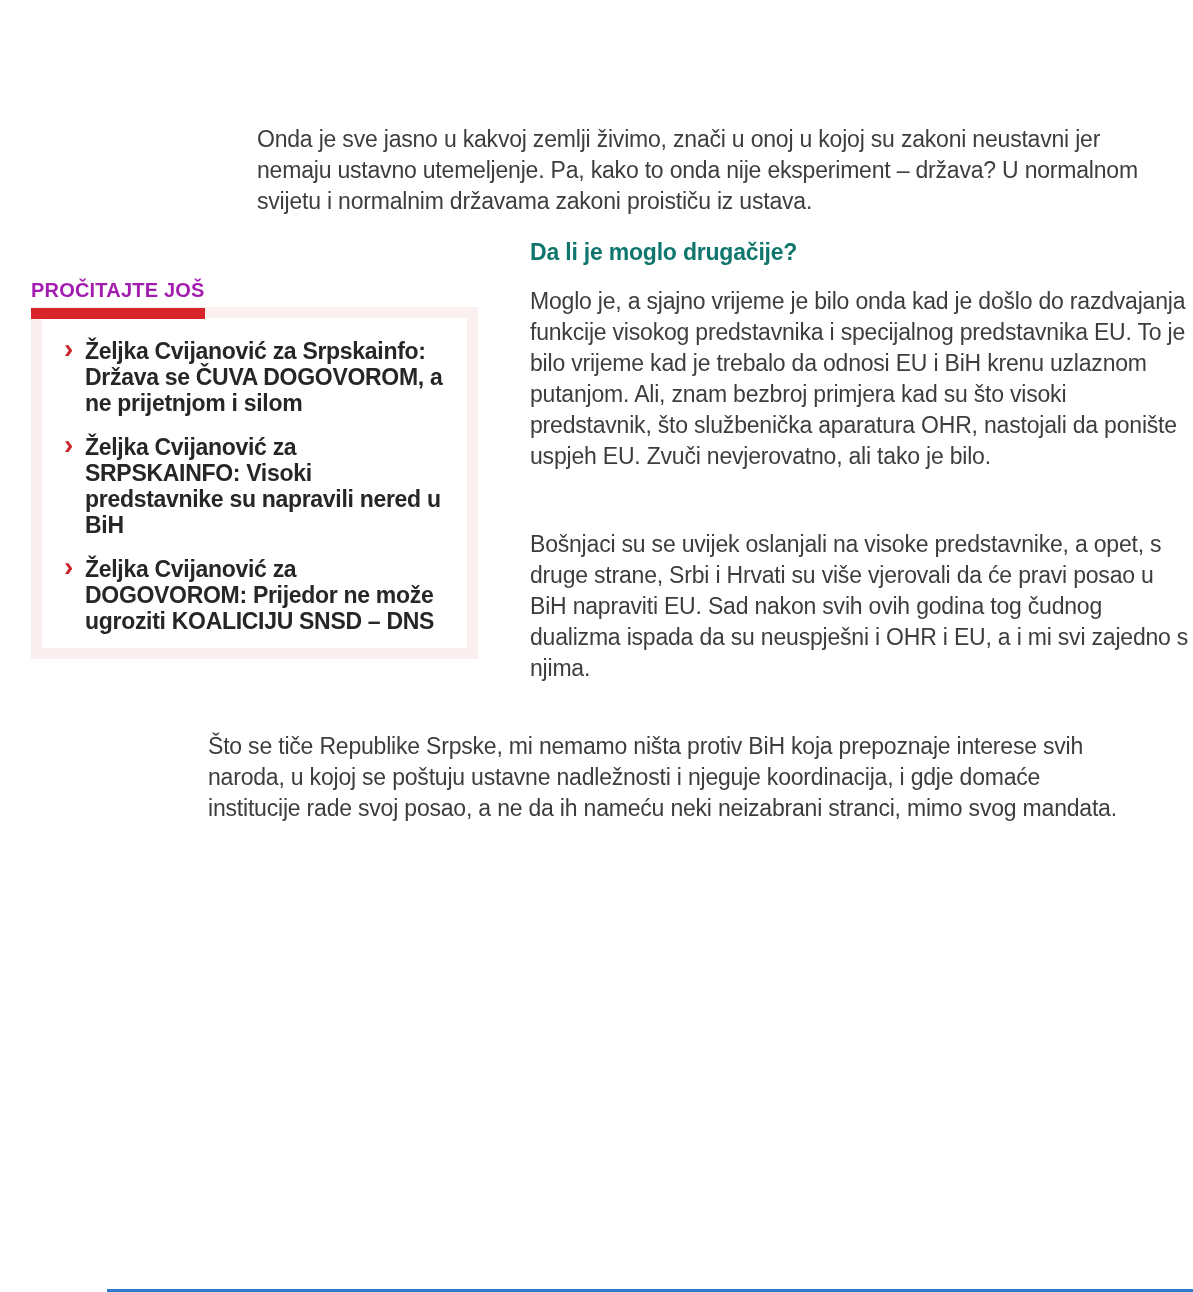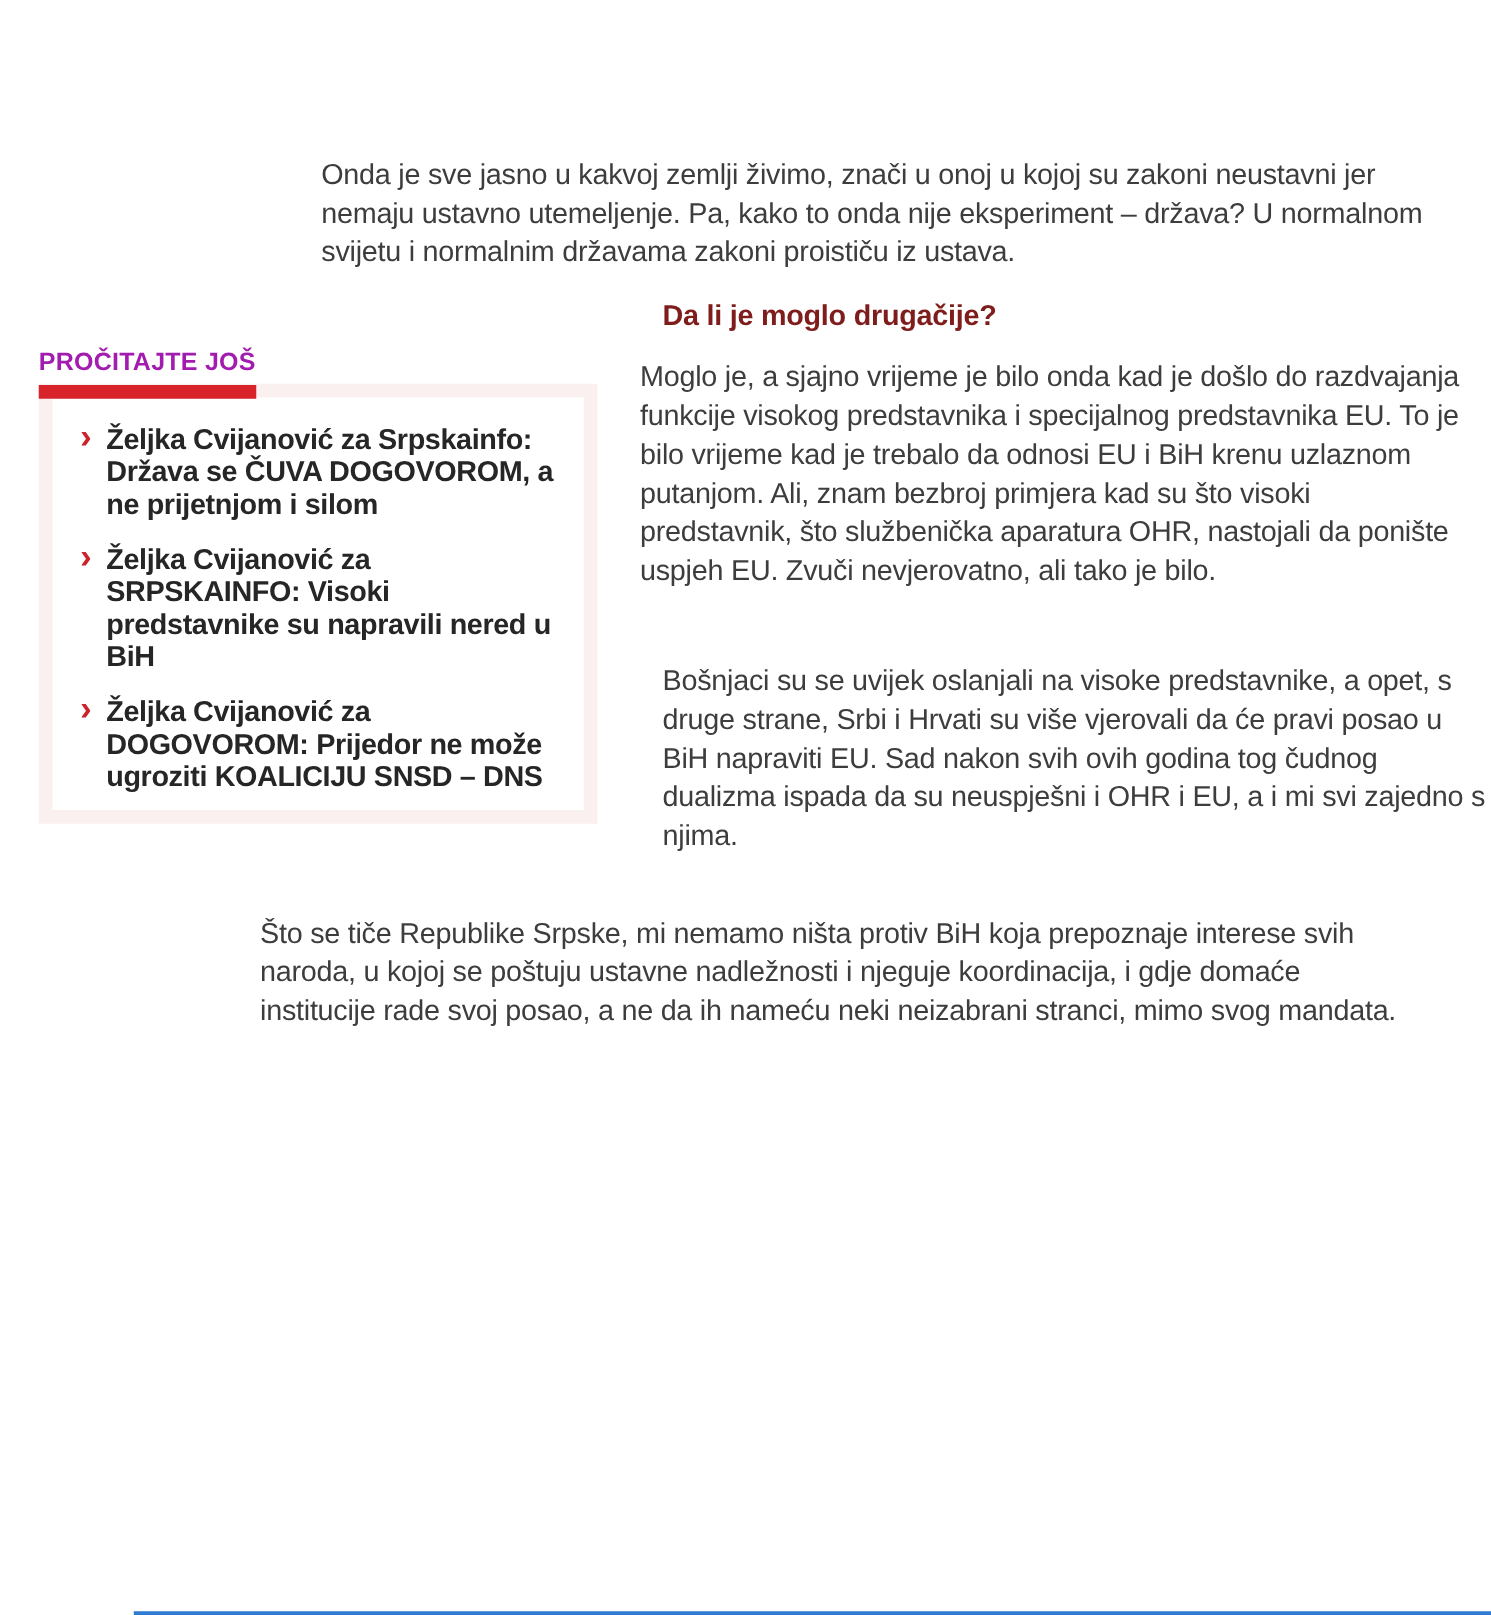--- a/index.html
+++ b/index.html
@@ -17,24 +17,24 @@
     font-size:23px;
     line-height:31px;
     letter-spacing:-0.2px;
     color:#3d3d3d;
   }
   .para-intro   { left:245px; top:124px; width:885px; }
   .subheading {
     position:absolute;
     left:518px; top:239px;
     font-size:23px; font-weight:700;
-    color:#7f1d1d;
+    color:#0f766e;
     letter-spacing:-0.2px;
   }
-  .para-right1  { left:500px; top:286px; width:660px; }
+  .para-right1  { left:518px; top:286px; width:660px; }
   .para-right2  { left:518px; top:529px; width:660px; }
   .para-bottom  { left:196px; top:731px; width:915px; }
 
   .readmore-label {
     position:absolute;
     left:19px; top:279px;
     z-index:2;
     display:inline-block;
     font-size:20px; font-weight:700;
     letter-spacing:0.2px;

